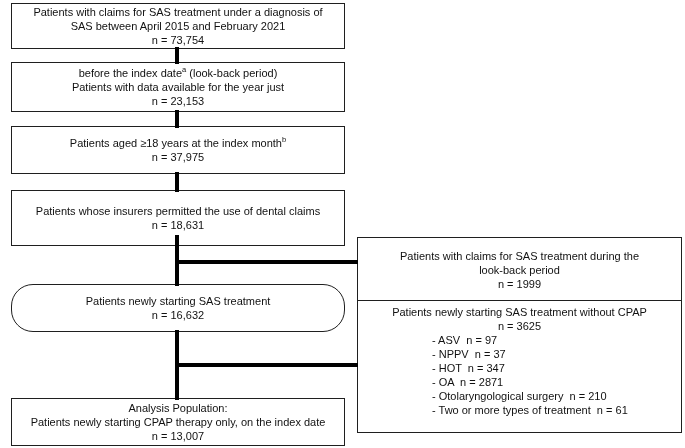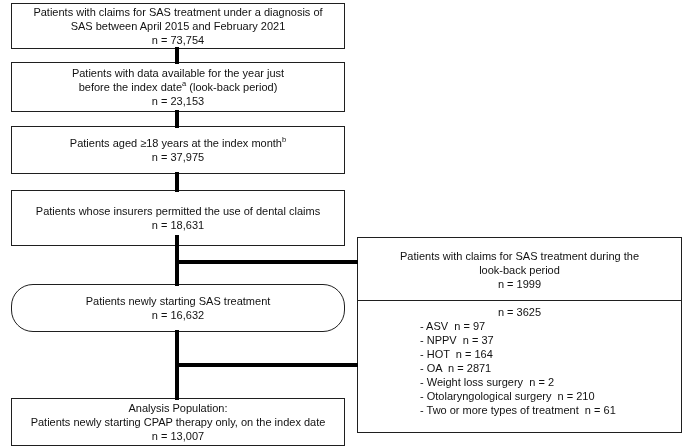--- a/index.html
+++ b/index.html
@@ -47,20 +47,21 @@
   }
   .excl-items {
     width: 100%;
     box-sizing: border-box;
     padding-left: 58px;
     text-align: left;
   }
   .excl-item {
     white-space: pre;
     line-height: 14px;
+    margin-left: 12px;
   }
   .vline {
     position: absolute;
     width: 4px;
     background: #000000;
   }
   .hline {
     position: absolute;
     height: 4px;
     background: #000000;
@@ -84,22 +85,22 @@
 
 <div class="canvas">
 
   <div class="box left-col" id="box-claims-diagnosis">
     <div>Patients with claims for SAS treatment under a diagnosis of</div>
     <div>SAS between April 2015 and February 2021</div>
     <div>n = 73,754</div>
   </div>
 
   <div class="box left-col" id="box-lookback-data">
+    <div><span>before the index date</span><sup class="fn">a</sup><span> (look-back period)</span></div>
     <div>Patients with data available for the year just</div>
-    <div><span>before the index date</span><sup class="fn">a</sup><span> (look-back period)</span></div>
     <div>n = 23,153</div>
   </div>
 
   <div class="box left-col" id="box-age">
     <div><span>Patients aged ≥18 years at the index month</span><sup class="fn">b</sup></div>
     <div>n = 37,975</div>
   </div>
 
   <div class="box left-col" id="box-dental-claims">
     <div>Patients whose insurers permitted the use of dental claims</div>
@@ -117,27 +118,27 @@
     <div>n = 13,007</div>
   </div>
 
   <div class="box right-col" id="box-excl-lookback">
     <div>Patients with claims for SAS treatment during the</div>
     <div>look-back period</div>
     <div>n = 1999</div>
   </div>
 
   <div class="box right-col" id="box-excl-without-cpap">
+    <div>Patients newly starting SAS treatment without CPAP</div>
     <div>n = 3625</div>
     <div class="excl-items">
       <div class="excl-item">- ASV  n = 97</div>
       <div class="excl-item">- NPPV  n = 37</div>
-      <div class="excl-item">- HOT  n = 164</div>
+      <div class="excl-item">- HOT  n = 347</div>
       <div class="excl-item">- OA  n = 2871</div>
-      <div class="excl-item">- Weight loss surgery  n = 2</div>
       <div class="excl-item">- Otolaryngological surgery  n = 210</div>
       <div class="excl-item">- Two or more types of treatment  n = 61</div>
     </div>
   </div>
 
   <div class="vline" id="conn-v1"></div>
   <div class="vline" id="conn-v2"></div>
   <div class="vline" id="conn-v3"></div>
   <div class="vline" id="conn-v4"></div>
   <div class="vline" id="conn-v5"></div>

